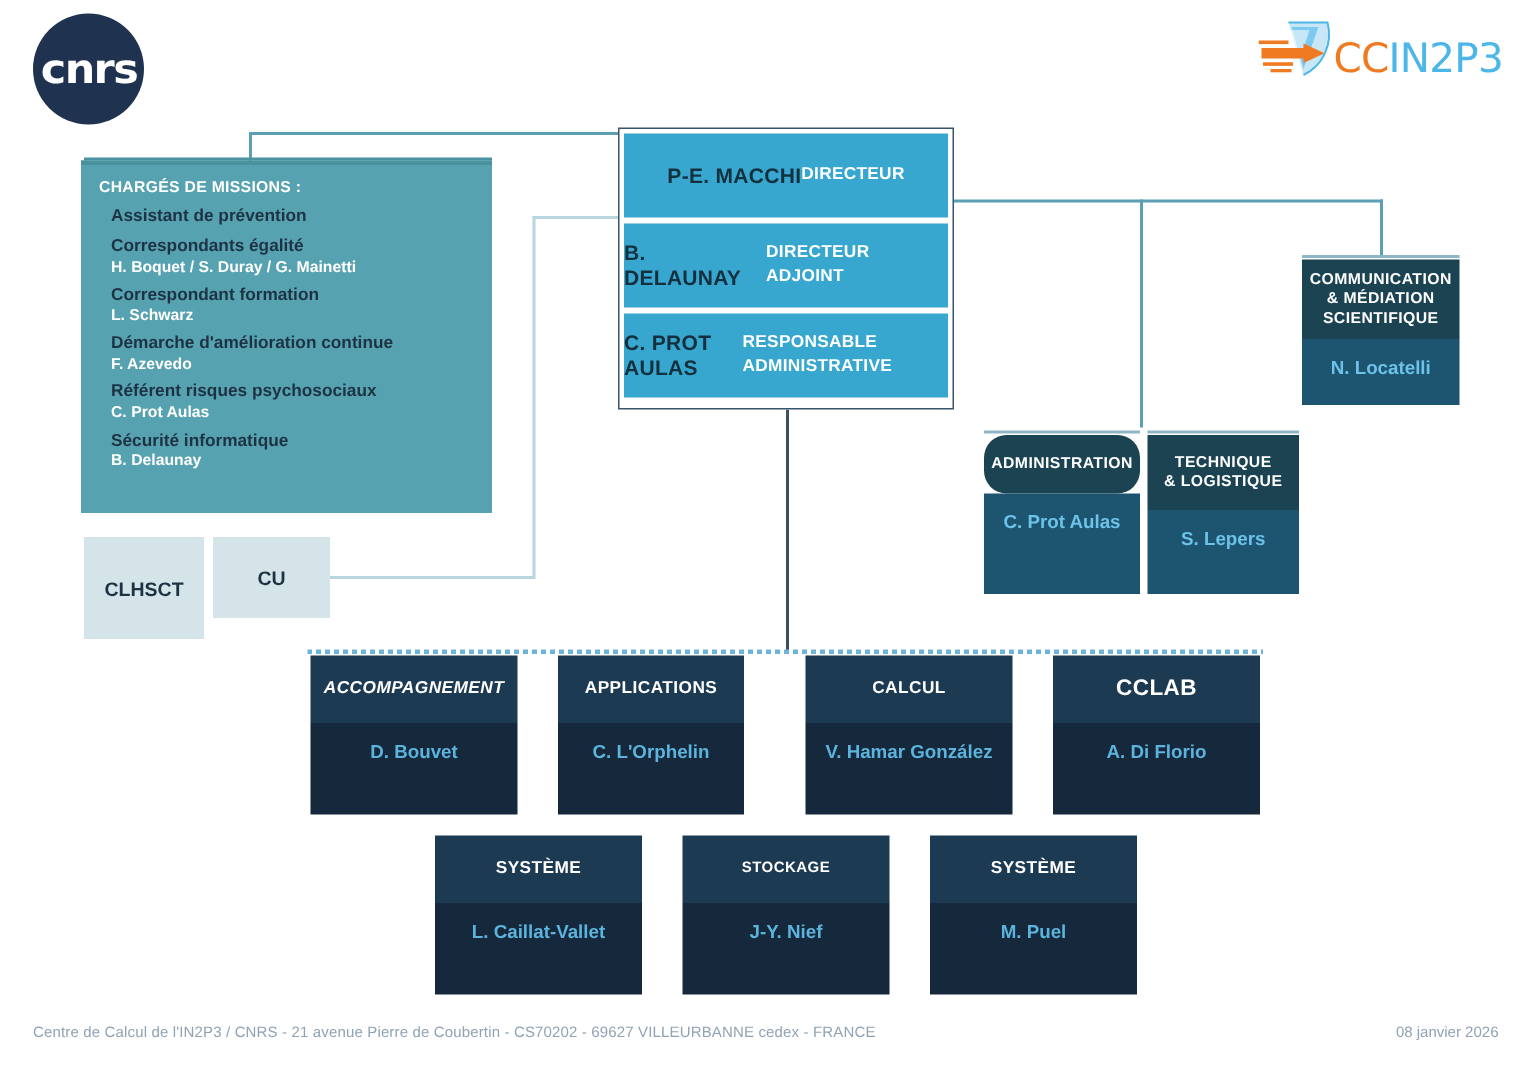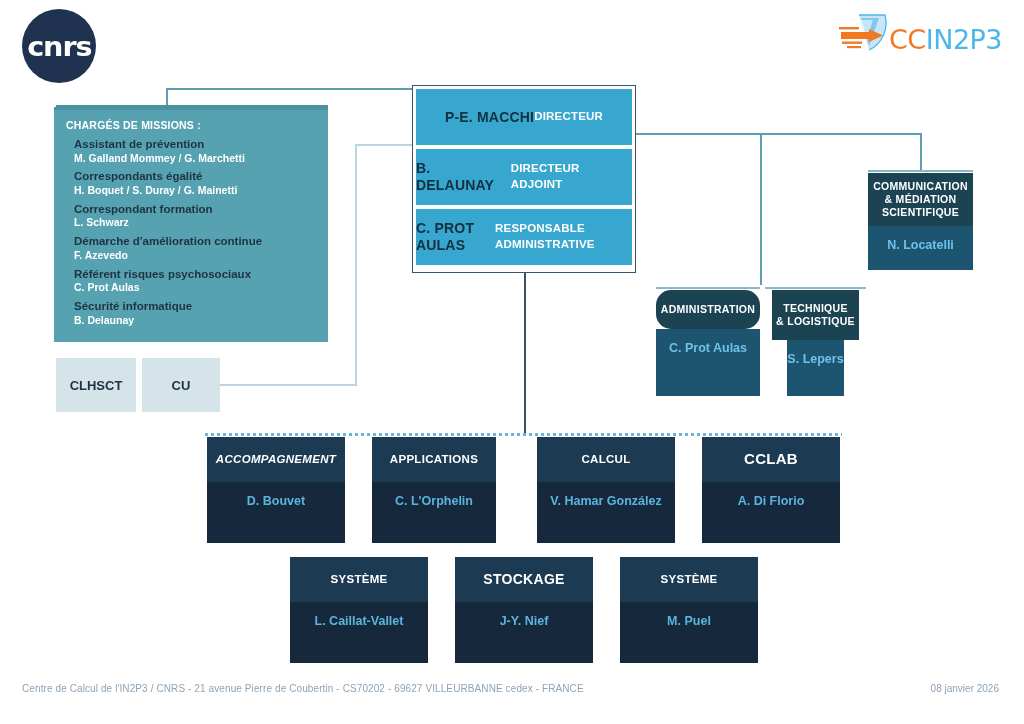--- a/index.html
+++ b/index.html
@@ -105,21 +105,21 @@
   .small-box {
     position: absolute;
     background: #d4e4e8;
     display: flex;
     align-items: center;
     justify-content: center;
     color: #1d3344;
     font-size: 13px;
     font-weight: bold;
   }
-  #box-clhsct { left: 56px; top: 358px; width: 80px; height: 54px; }
+  #box-clhsct { left: 56px; top: 358px; width: 80px; height: 68px; }
   #box-cu     { left: 142px; top: 358px; width: 78px; height: 54px; }
 
   
   #direction-stack {
     position: absolute;
     left: 412px; top: 85px;
     width: 224px; height: 188px;
     border: 1.5px solid #39556b;
     background: #ffffff;
     box-sizing: border-box;
@@ -248,21 +248,20 @@
 
   <div class="line line-dark" style="left:524px; top:273px; width:1.5px; height:162px;"></div>
 
   <div class="dotted-line" style="left:205px; top:433px; width:637px;"></div>
 
   <div id="missions-panel">
     <div class="panel-title">CHARGÉS DE MISSIONS :</div>
 
     <div class="mission-item">
       <div class="mission-role">Assistant de prévention</div>
-      <div class="mission-people">M. Galland Mommey / G. Marchetti</div>
     </div>
     <div class="mission-item">
       <div class="mission-role">Correspondants égalité</div>
       <div class="mission-people">H. Boquet / S. Duray / G. Mainetti</div>
     </div>
     <div class="mission-item">
       <div class="mission-role">Correspondant formation</div>
       <div class="mission-people">L. Schwarz</div>
     </div>
     <div class="mission-item">
@@ -311,21 +310,21 @@
 
   <div class="unit-topbar" style="left:656px; top:287px; width:104px;"></div>
   <div class="unit unit-teal" style="left:656px; top:290px; width:104px; height:106px;">
     <div class="unit-head" style="height:39px;border-radius:15px;">
       <span>ADMINISTRATION</span>
     </div>
     <div class="unit-body">C. Prot Aulas</div>
   </div>
 
   <div class="unit-topbar" style="left:765px; top:287px; width:101px;"></div>
-  <div class="unit unit-teal" style="left:765px; top:290px; width:101px; height:106px;align-items:center;">
+  <div class="unit unit-teal" style="left:765px; top:290px; width:101px; height:106px;">
     <div class="unit-head" style="height:50px;">
       <span>
         <span>TECHNIQUE</span><br>
         <span>&amp; LOGISTIQUE</span>
       </span>
     </div>
     <div class="unit-body">S. Lepers</div>
   </div>
 
   <div class="unit unit-navy" style="left:207px; top:437px; width:138px; height:106px;">
@@ -347,21 +346,21 @@
     <div class="unit-head" style="height:45px; font-size:15px;">CCLAB</div>
     <div class="unit-body">A. Di Florio</div>
   </div>
 
   <div class="unit unit-navy" style="left:290px; top:557px; width:138px; height:106px;">
     <div class="unit-head" style="height:45px; font-size:11.5px;">SYSTÈME</div>
     <div class="unit-body">L. Caillat-Vallet</div>
   </div>
 
   <div class="unit unit-navy" style="left:455px; top:557px; width:138px; height:106px;">
-    <div class="unit-head" style="height:45px; font-size:14px;">STOCKAGE</div>
+    <div class="unit-head" style="height:45px; font-size:10px;">STOCKAGE</div>
     <div class="unit-body">J-Y. Nief</div>
   </div>
 
   <div class="unit unit-navy" style="left:620px; top:557px; width:138px; height:106px;">
     <div class="unit-head" style="height:45px; font-size:11.5px;">SYSTÈME</div>
     <div class="unit-body">M. Puel</div>
   </div>
 
   <div id="footer-left">Centre de Calcul de l'IN2P3 / CNRS - 21 avenue Pierre de Coubertin - CS70202 - 69627 VILLEURBANNE cedex - FRANCE</div>
   <div id="footer-right">08 janvier 2026</div>

